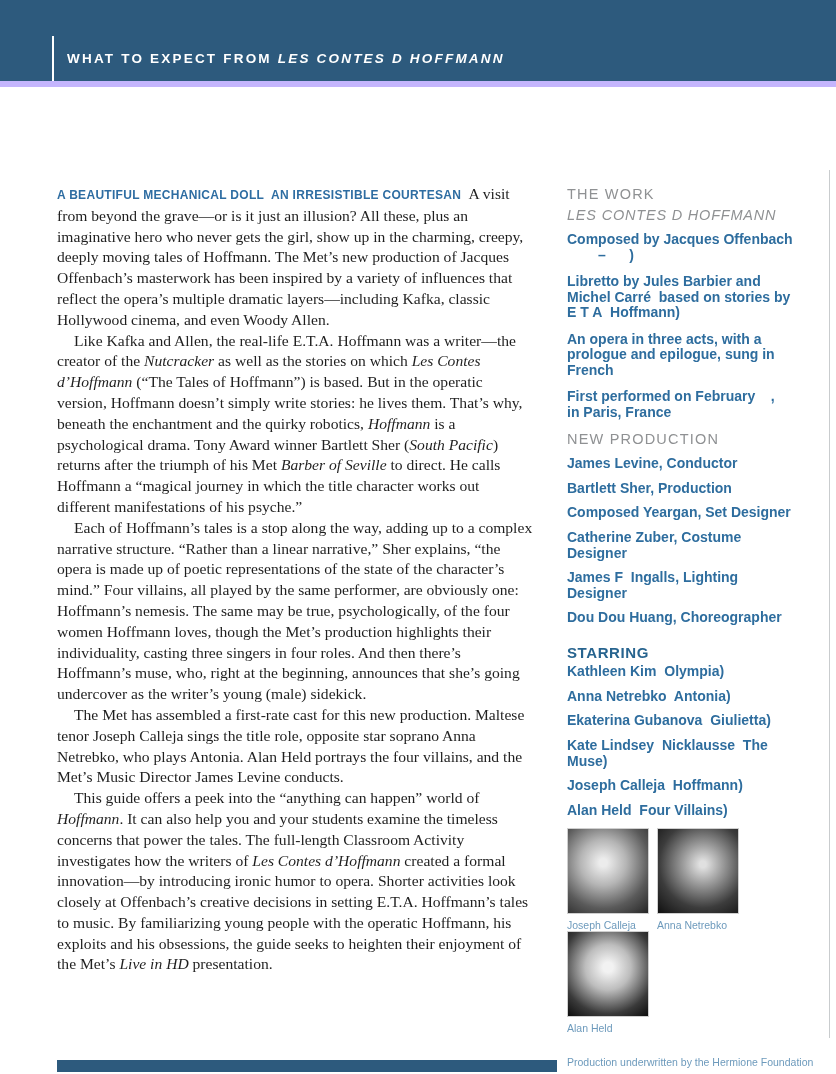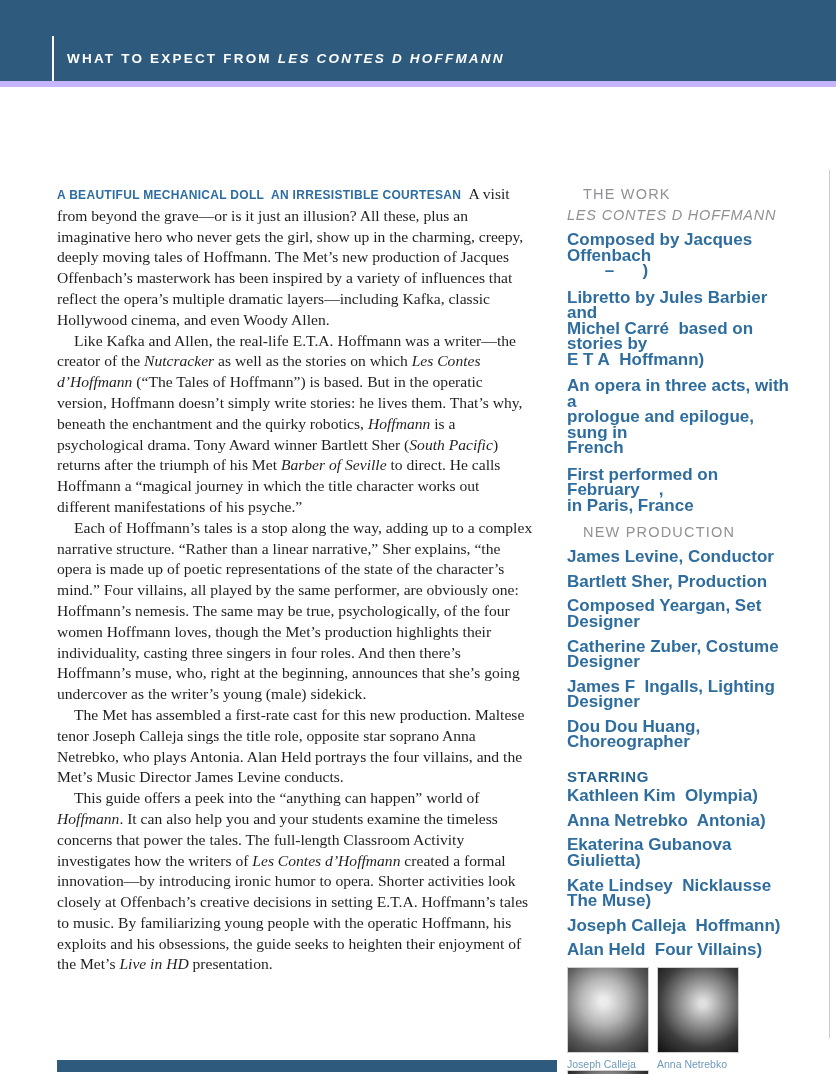--- a/index.html
+++ b/index.html
@@ -22,25 +22,25 @@
   .article{position:absolute;left:57px;top:184px;width:478px;color:var(--body);
         font-family:"Liberation Serif",serif;font-size:15.6px;line-height:20.8px;text-align:left;}
   .article p{margin:0;}
   .article p + p{text-indent:17px;}
   .article .it{font-style:italic;}
   .leadin{font-family:"Liberation Sans",sans-serif;font-weight:bold;color:var(--accent);
         font-size:12px;letter-spacing:0.3px;}
 
   
   .sidebar{position:absolute;left:567px;top:186px;width:228px;}
-  .side-head{color:var(--grayhead);font-size:14.5px;letter-spacing:1.2px;margin:0 0 5px 16px;
+  .side-head{color:var(--grayhead);font-size:14.5px;letter-spacing:1.2px;margin:0 0 5px 0;
         font-weight:normal;}
   .side-subhead{color:var(--grayhead);font-size:14.5px;letter-spacing:0.8px;font-style:italic;
         margin:0 0 9px 0;font-weight:normal;}
-  .side-item{color:var(--sideblue);font-weight:bold;font-size:17px;line-height:15.5px;
+  .side-item{color:var(--sideblue);font-weight:bold;font-size:14px;line-height:15.5px;
         margin:0 0 11px 0;white-space:pre-wrap;}
   .np-head{margin-top:8px;margin-bottom:9px;}
   .credit{margin-bottom:9.2px;}
   .starring-head{color:var(--starring);font-size:15px;font-weight:bold;letter-spacing:0.6px;
         margin:18px 0 3px 0;}
   .star{margin-bottom:9.2px;}
 
   
   .photo-row{display:flex;gap:8px;margin-top:8px;}
   .figure{width:82px;}

